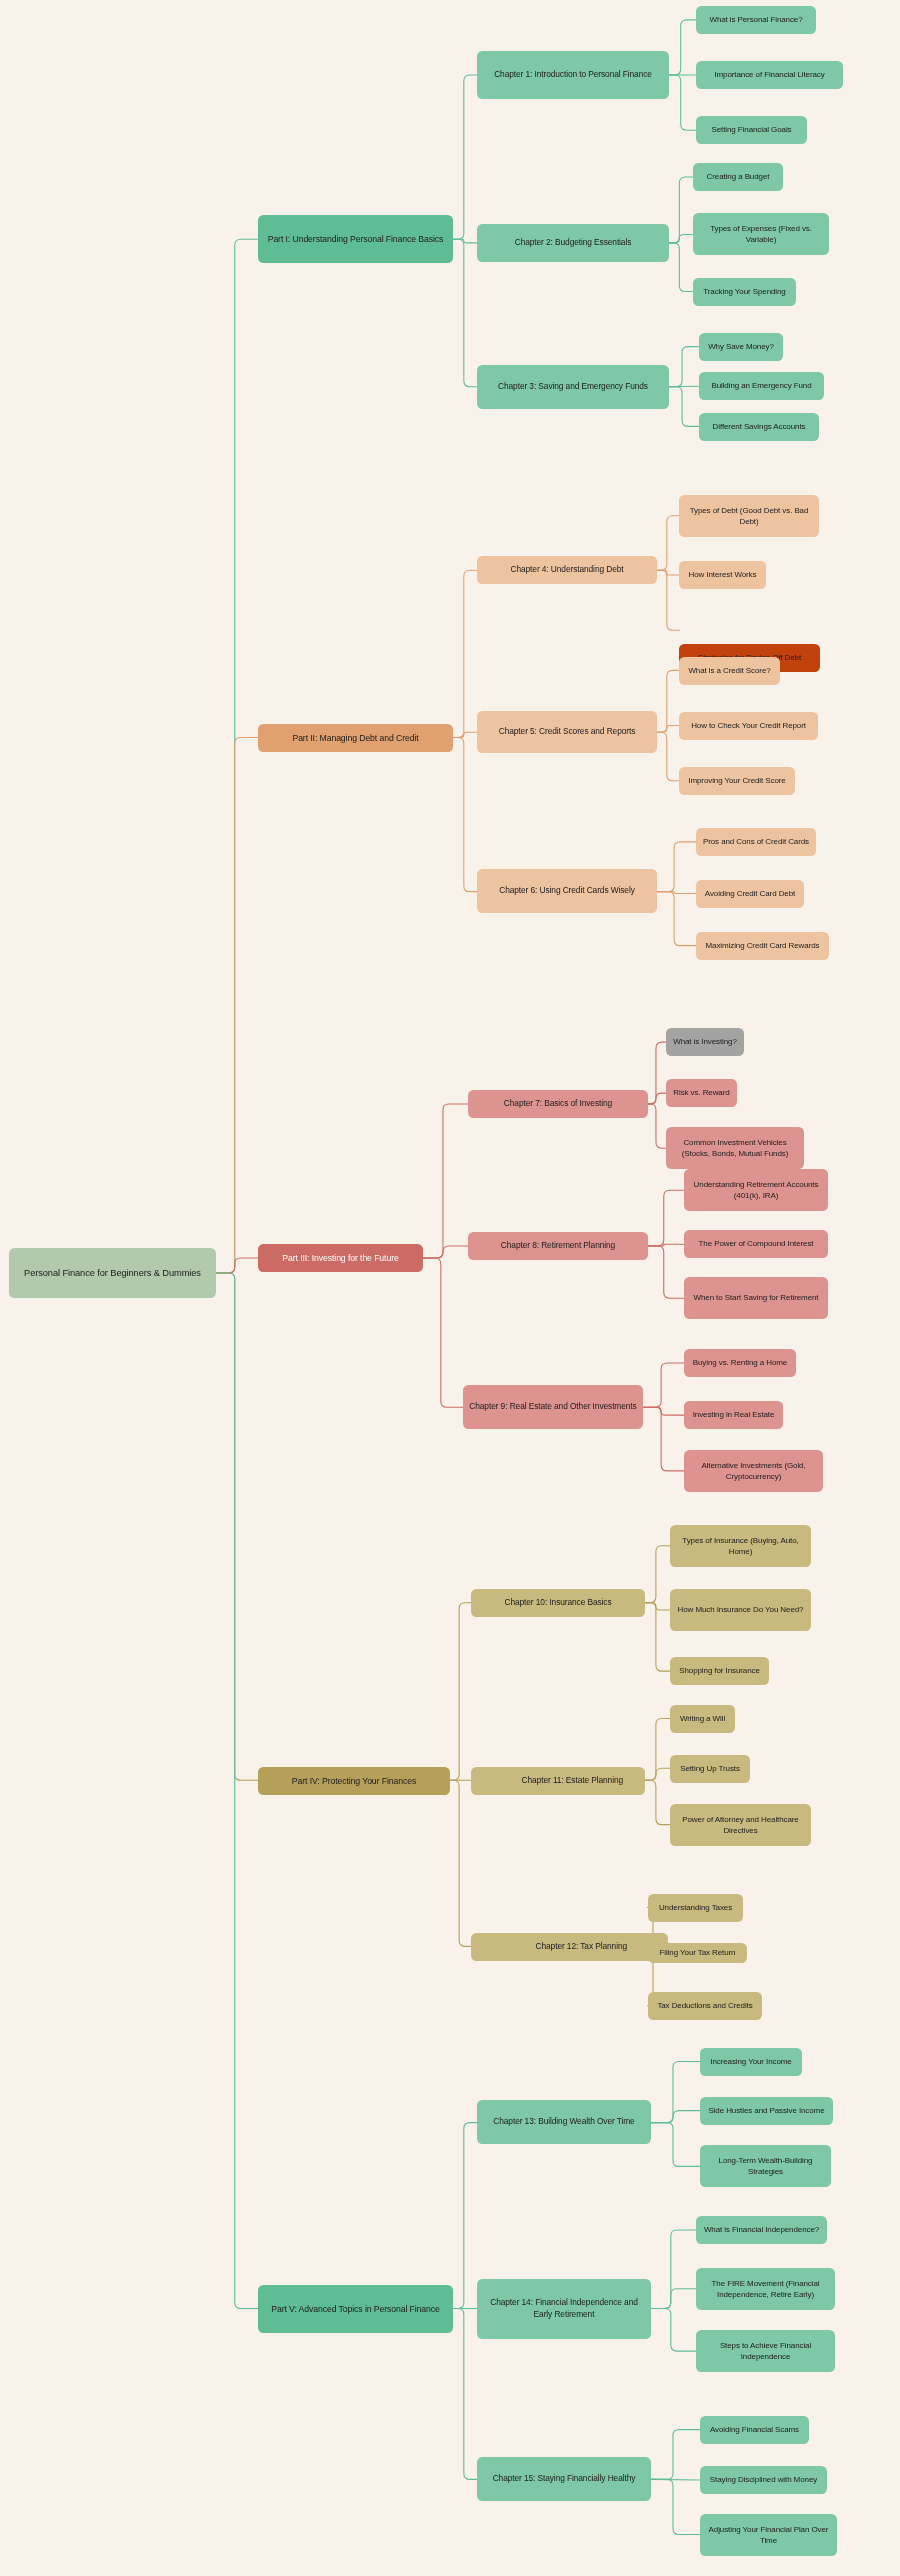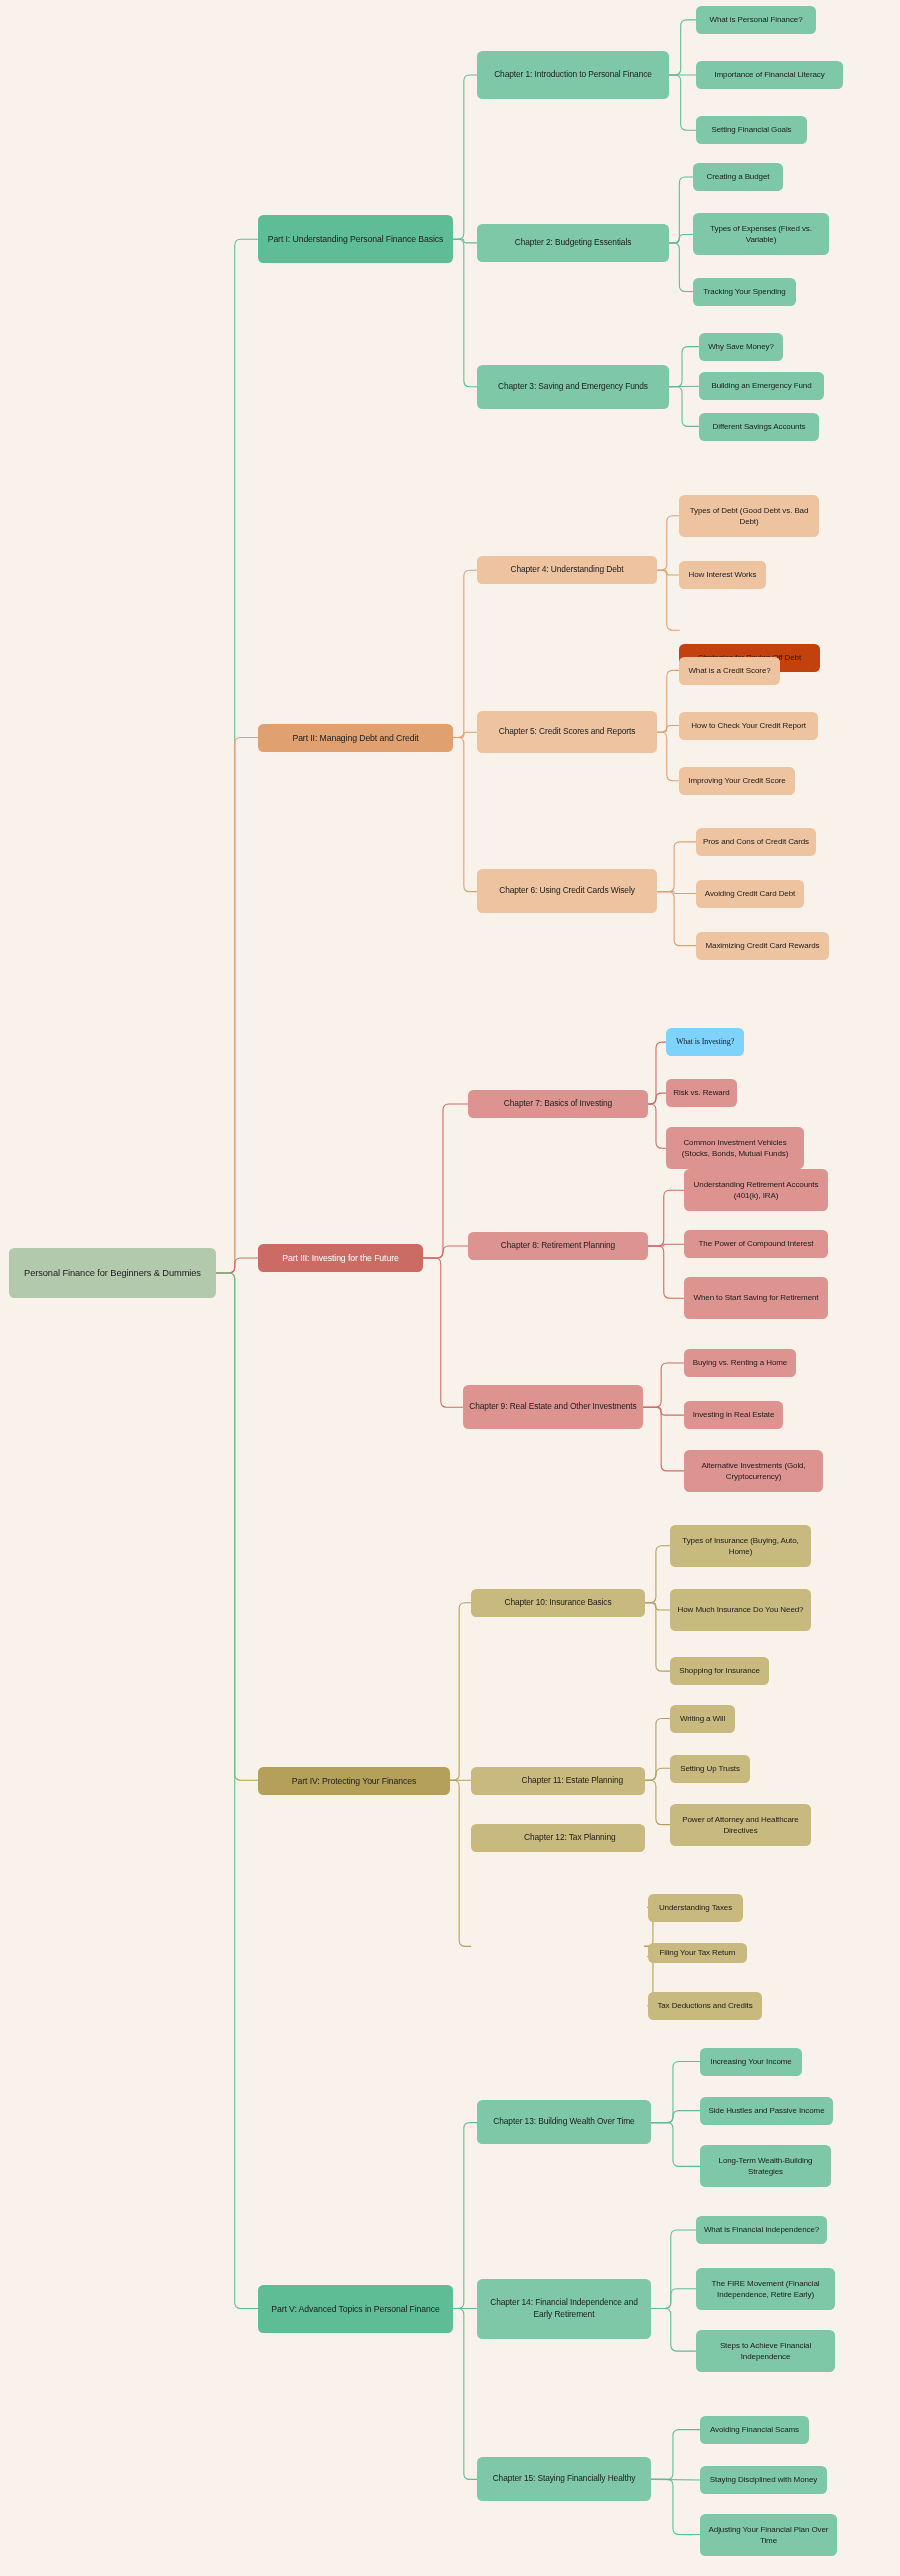--- a/index.html
+++ b/index.html
@@ -123,41 +123,41 @@
       <div class="node chapter" style="left: 477px; top: 711px; width: 180px; height: 42px; background: rgb(237, 195, 160); color: rgb(28, 28, 28);">Chapter 5: Credit Scores and Reports</div>
       <div class="node leaf" style="left: 679px; top: 657px; width: 101px; height: 27.6px; background: rgb(237, 195, 160); color: rgb(28, 28, 28);">What is a Credit Score?</div>
       <div class="node leaf" style="left: 679px; top: 712px; width: 139px; height: 27.6px; background: rgb(237, 195, 160); color: rgb(28, 28, 28);">How to Check Your Credit Report</div>
       <div class="node leaf" style="left: 679px; top: 767px; width: 116px; height: 27.6px; background: rgb(237, 195, 160); color: rgb(28, 28, 28);">Improving Your Credit Score</div>
       <div class="node chapter" style="left: 477px; top: 869px; width: 180px; height: 44px; background: rgb(237, 195, 160); color: rgb(28, 28, 28);">Chapter 6: Using Credit Cards Wisely</div>
       <div class="node leaf" style="left: 696px; top: 828px; width: 120px; height: 27.6px; background: rgb(237, 195, 160); color: rgb(28, 28, 28);">Pros and Cons of Credit Cards</div>
       <div class="node leaf" style="left: 696px; top: 880px; width: 108px; height: 27.6px; background: rgb(237, 195, 160); color: rgb(28, 28, 28);">Avoiding Credit Card Debt</div>
       <div class="node leaf" style="left: 696px; top: 932px; width: 133px; height: 27.6px; background: rgb(237, 195, 160); color: rgb(28, 28, 28);">Maximizing Credit Card Rewards</div>
       <div class="node part white-text" style="left: 258px; top: 1244px; width: 165px; height: 27.6px; background: rgb(204, 107, 100); color: rgb(255, 255, 255);">Part III: Investing for the Future</div>
       <div class="node chapter" style="left: 468px; top: 1090px; width: 180px; height: 27.6px; background: rgb(221, 148, 144); color: rgb(28, 28, 28);">Chapter 7: Basics of Investing</div>
-      <div class="node leaf" style="left: 666px; top: 1028px; width: 78px; height: 27.6px; background: #7dd3fc; color: rgb(28, 28, 28); font-family: Liberation Serif, serif;">What is Investing?</div>
+      <div class="node leaf" style="left: 666px; top: 1028px; width: 78px; height: 27.6px; background: #a3a3a3; color: rgb(28, 28, 28);">What is Investing?</div>
       <div class="node leaf" style="left: 666px; top: 1079px; width: 71px; height: 27.6px; background: rgb(221, 148, 144); color: rgb(28, 28, 28);">Risk vs. Reward</div>
       <div class="node leaf" style="left: 666px; top: 1127px; width: 138px; height: 42px; background: rgb(221, 148, 144); color: rgb(28, 28, 28);">Common Investment Vehicles (Stocks, Bonds, Mutual Funds)</div>
       <div class="node chapter" style="left: 468px; top: 1232px; width: 180px; height: 27.6px; background: rgb(221, 148, 144); color: rgb(28, 28, 28);">Chapter 8: Retirement Planning</div>
       <div class="node leaf" style="left: 684px; top: 1169px; width: 144px; height: 42px; background: rgb(221, 148, 144); color: rgb(28, 28, 28);">Understanding Retirement Accounts (401(k), IRA)</div>
       <div class="node leaf" style="left: 684px; top: 1230px; width: 144px; height: 27.6px; background: rgb(221, 148, 144); color: rgb(28, 28, 28);">The Power of Compound Interest</div>
       <div class="node leaf" style="left: 684px; top: 1277px; width: 144px; height: 42px; background: rgb(221, 148, 144); color: rgb(28, 28, 28);">When to Start Saving for Retirement</div>
       <div class="node chapter" style="left: 463px; top: 1385px; width: 180px; height: 44px; background: rgb(221, 148, 144); color: rgb(28, 28, 28);">Chapter 9: Real Estate and Other Investments</div>
       <div class="node leaf" style="left: 684px; top: 1349px; width: 112px; height: 27.6px; background: rgb(221, 148, 144); color: rgb(28, 28, 28);">Buying vs. Renting a Home</div>
       <div class="node leaf" style="left: 684px; top: 1401px; width: 99px; height: 27.6px; background: rgb(221, 148, 144); color: rgb(28, 28, 28);">Investing in Real Estate</div>
       <div class="node leaf" style="left: 684px; top: 1450px; width: 139px; height: 42px; background: rgb(221, 148, 144); color: rgb(28, 28, 28);">Alternative Investments (Gold, Cryptocurrency)</div>
       <div class="node part" style="left: 258px; top: 1767px; width: 192px; height: 27.6px; background: rgb(181, 160, 90); color: rgb(28, 28, 28);">Part IV: Protecting Your Finances</div>
       <div class="node chapter" style="left: 471px; top: 1589px; width: 174px; height: 27.6px; background: rgb(200, 185, 126); color: rgb(28, 28, 28);">Chapter 10: Insurance Basics</div>
       <div class="node leaf" style="left: 670px; top: 1525px; width: 141px; height: 42px; background: rgb(200, 185, 126); color: rgb(28, 28, 28);">Types of Insurance (Buying, Auto, Home)</div>
       <div class="node leaf" style="left: 670px; top: 1589px; width: 141px; height: 42px; background: rgb(200, 185, 126); color: rgb(28, 28, 28);">How Much Insurance Do You Need?</div>
       <div class="node leaf" style="left: 670px; top: 1657px; width: 99px; height: 27.6px; background: rgb(200, 185, 126); color: rgb(28, 28, 28);">Shopping for Insurance</div>
       <div class="node chapter" style="left: 471px; top: 1767px; width: 174px; height: 27.6px; background: rgb(200, 185, 126); color: rgb(28, 28, 28); padding-left: 34px;">Chapter 11: Estate Planning</div>
       <div class="node leaf" style="left: 670px; top: 1705px; width: 65px; height: 27.6px; background: rgb(200, 185, 126); color: rgb(28, 28, 28);">Writing a Will</div>
       <div class="node leaf" style="left: 670px; top: 1755px; width: 80px; height: 27.6px; background: rgb(200, 185, 126); color: rgb(28, 28, 28);">Setting Up Trusts</div>
       <div class="node leaf" style="left: 670px; top: 1804px; width: 141px; height: 42px; background: rgb(200, 185, 126); color: rgb(28, 28, 28);">Power of Attorney and Healthcare Directives</div>
-      <div class="node chapter" style="left: 471px; top: 1824px; width: 174px; height: 27.6px; background: rgb(200, 185, 126); color: rgb(28, 28, 28); padding-left: 29px;">Chapter 12: Tax Planning</div>
+      <div class="node chapter" style="left: 471px; top: 1933px; width: 197px; height: 27.6px; background: rgb(200, 185, 126); color: rgb(28, 28, 28); padding-left: 29px;">Chapter 12: Tax Planning</div>
       <div class="node leaf" style="left: 648px; top: 1894px; width: 95px; height: 27.6px; background: rgb(200, 185, 126); color: rgb(28, 28, 28);">Understanding Taxes</div>
       <div class="node leaf" style="left: 648px; top: 1943px; width: 99px; height: 20px; background: rgb(200, 185, 126); color: rgb(28, 28, 28);">Filing Your Tax Return</div>
       <div class="node leaf" style="left: 648px; top: 1992px; width: 114px; height: 27.6px; background: rgb(200, 185, 126); color: rgb(28, 28, 28);">Tax Deductions and Credits</div>
       <div class="node part" style="left: 258px; top: 2285px; width: 195px; height: 48px; background: rgb(95, 189, 149); color: rgb(28, 28, 28);">Part V: Advanced Topics in Personal Finance</div>
       <div class="node chapter" style="left: 477px; top: 2100px; width: 174px; height: 44px; background: rgb(126, 200, 168); color: rgb(28, 28, 28);">Chapter 13: Building Wealth Over Time</div>
       <div class="node leaf" style="left: 700px; top: 2048px; width: 102px; height: 27.6px; background: rgb(126, 200, 168); color: rgb(28, 28, 28);">Increasing Your Income</div>
       <div class="node leaf" style="left: 700px; top: 2097px; width: 133px; height: 27.6px; background: rgb(126, 200, 168); color: rgb(28, 28, 28);">Side Hustles and Passive Income</div>
       <div class="node leaf" style="left: 700px; top: 2145px; width: 131px; height: 42px; background: rgb(126, 200, 168); color: rgb(28, 28, 28);">Long-Term Wealth-Building Strategies</div>
       <div class="node chapter" style="left: 477px; top: 2279px; width: 174px; height: 60px; background: rgb(126, 200, 168); color: rgb(28, 28, 28);">Chapter 14: Financial Independence and Early Retirement</div>
       <div class="node leaf" style="left: 696px; top: 2216px; width: 131px; height: 27.6px; background: rgb(126, 200, 168); color: rgb(28, 28, 28);">What is Financial Independence?</div>

